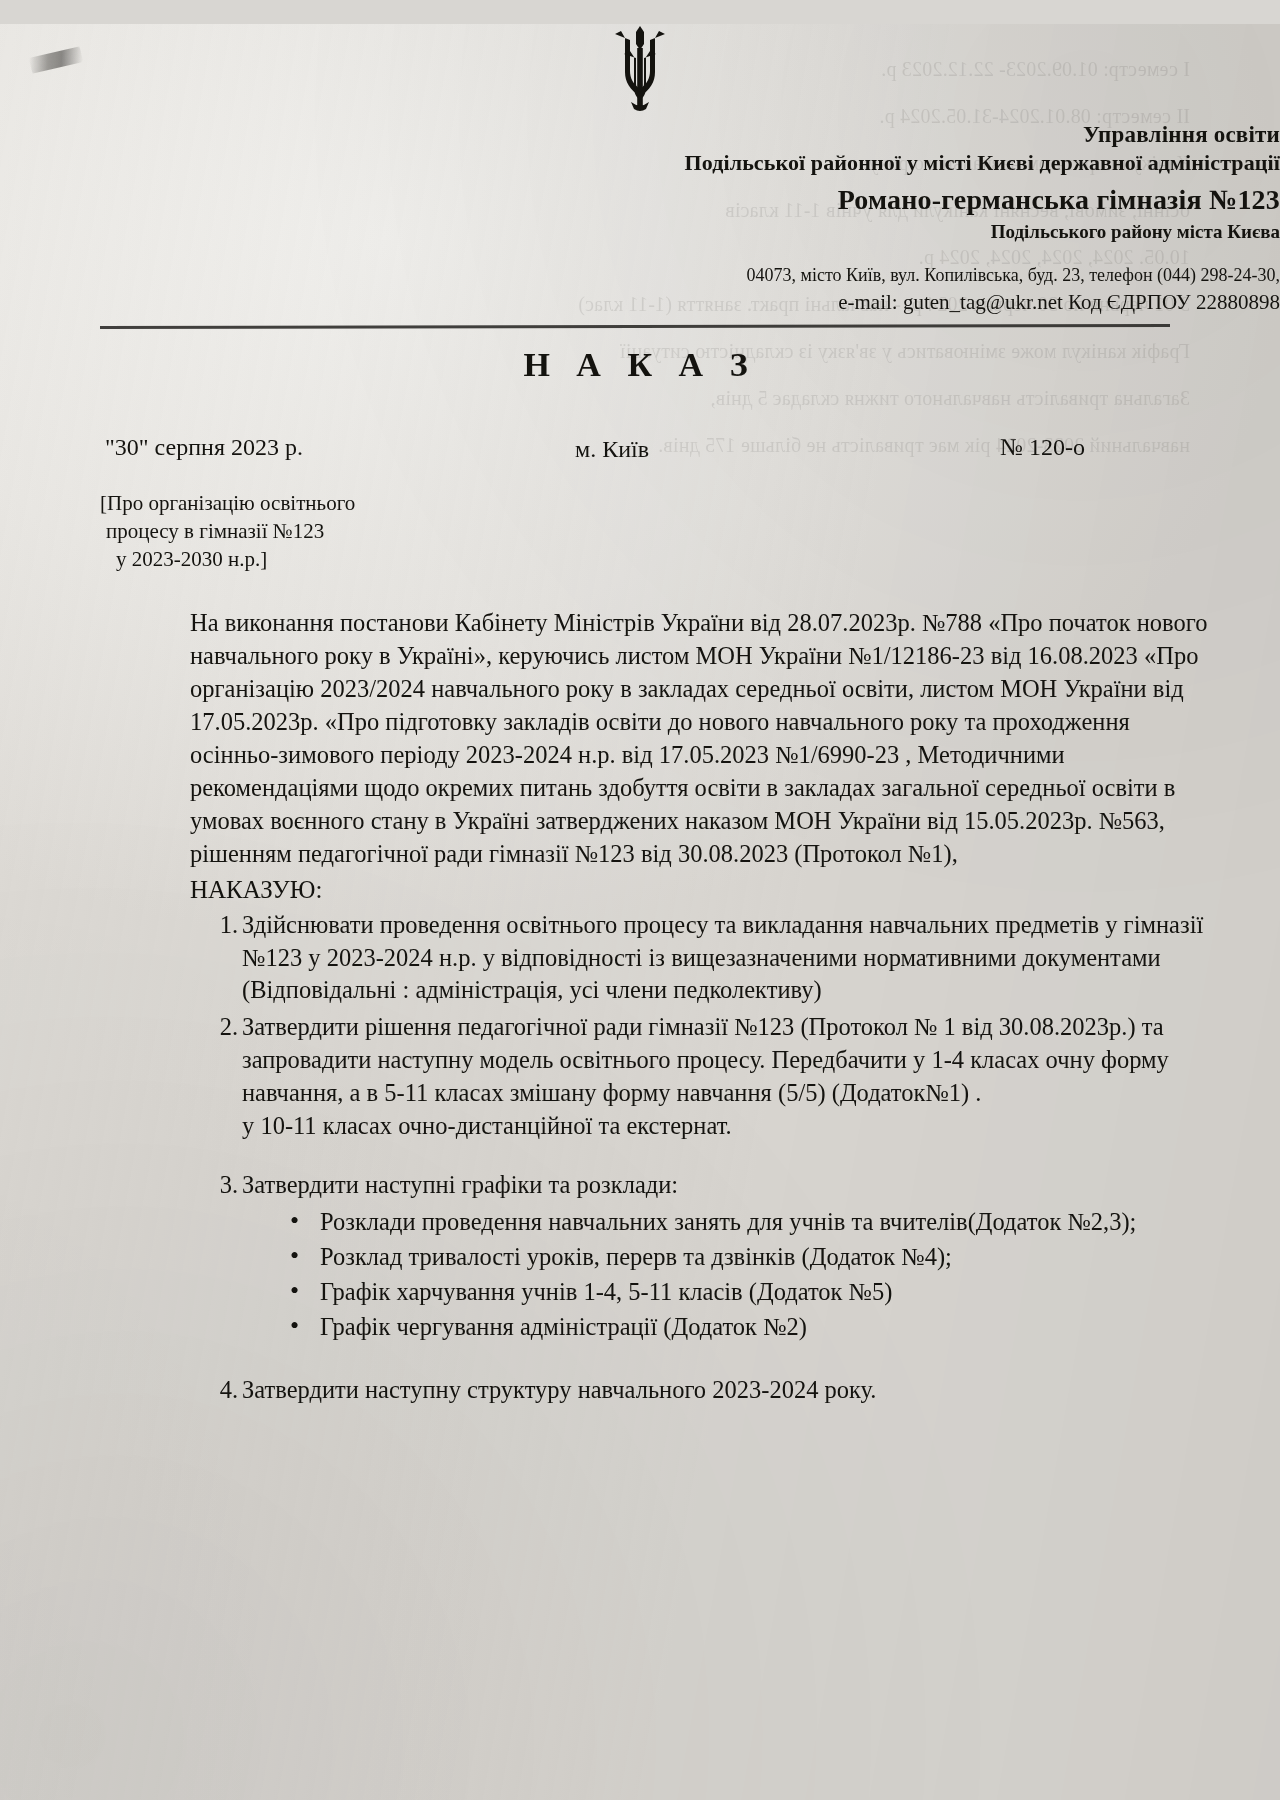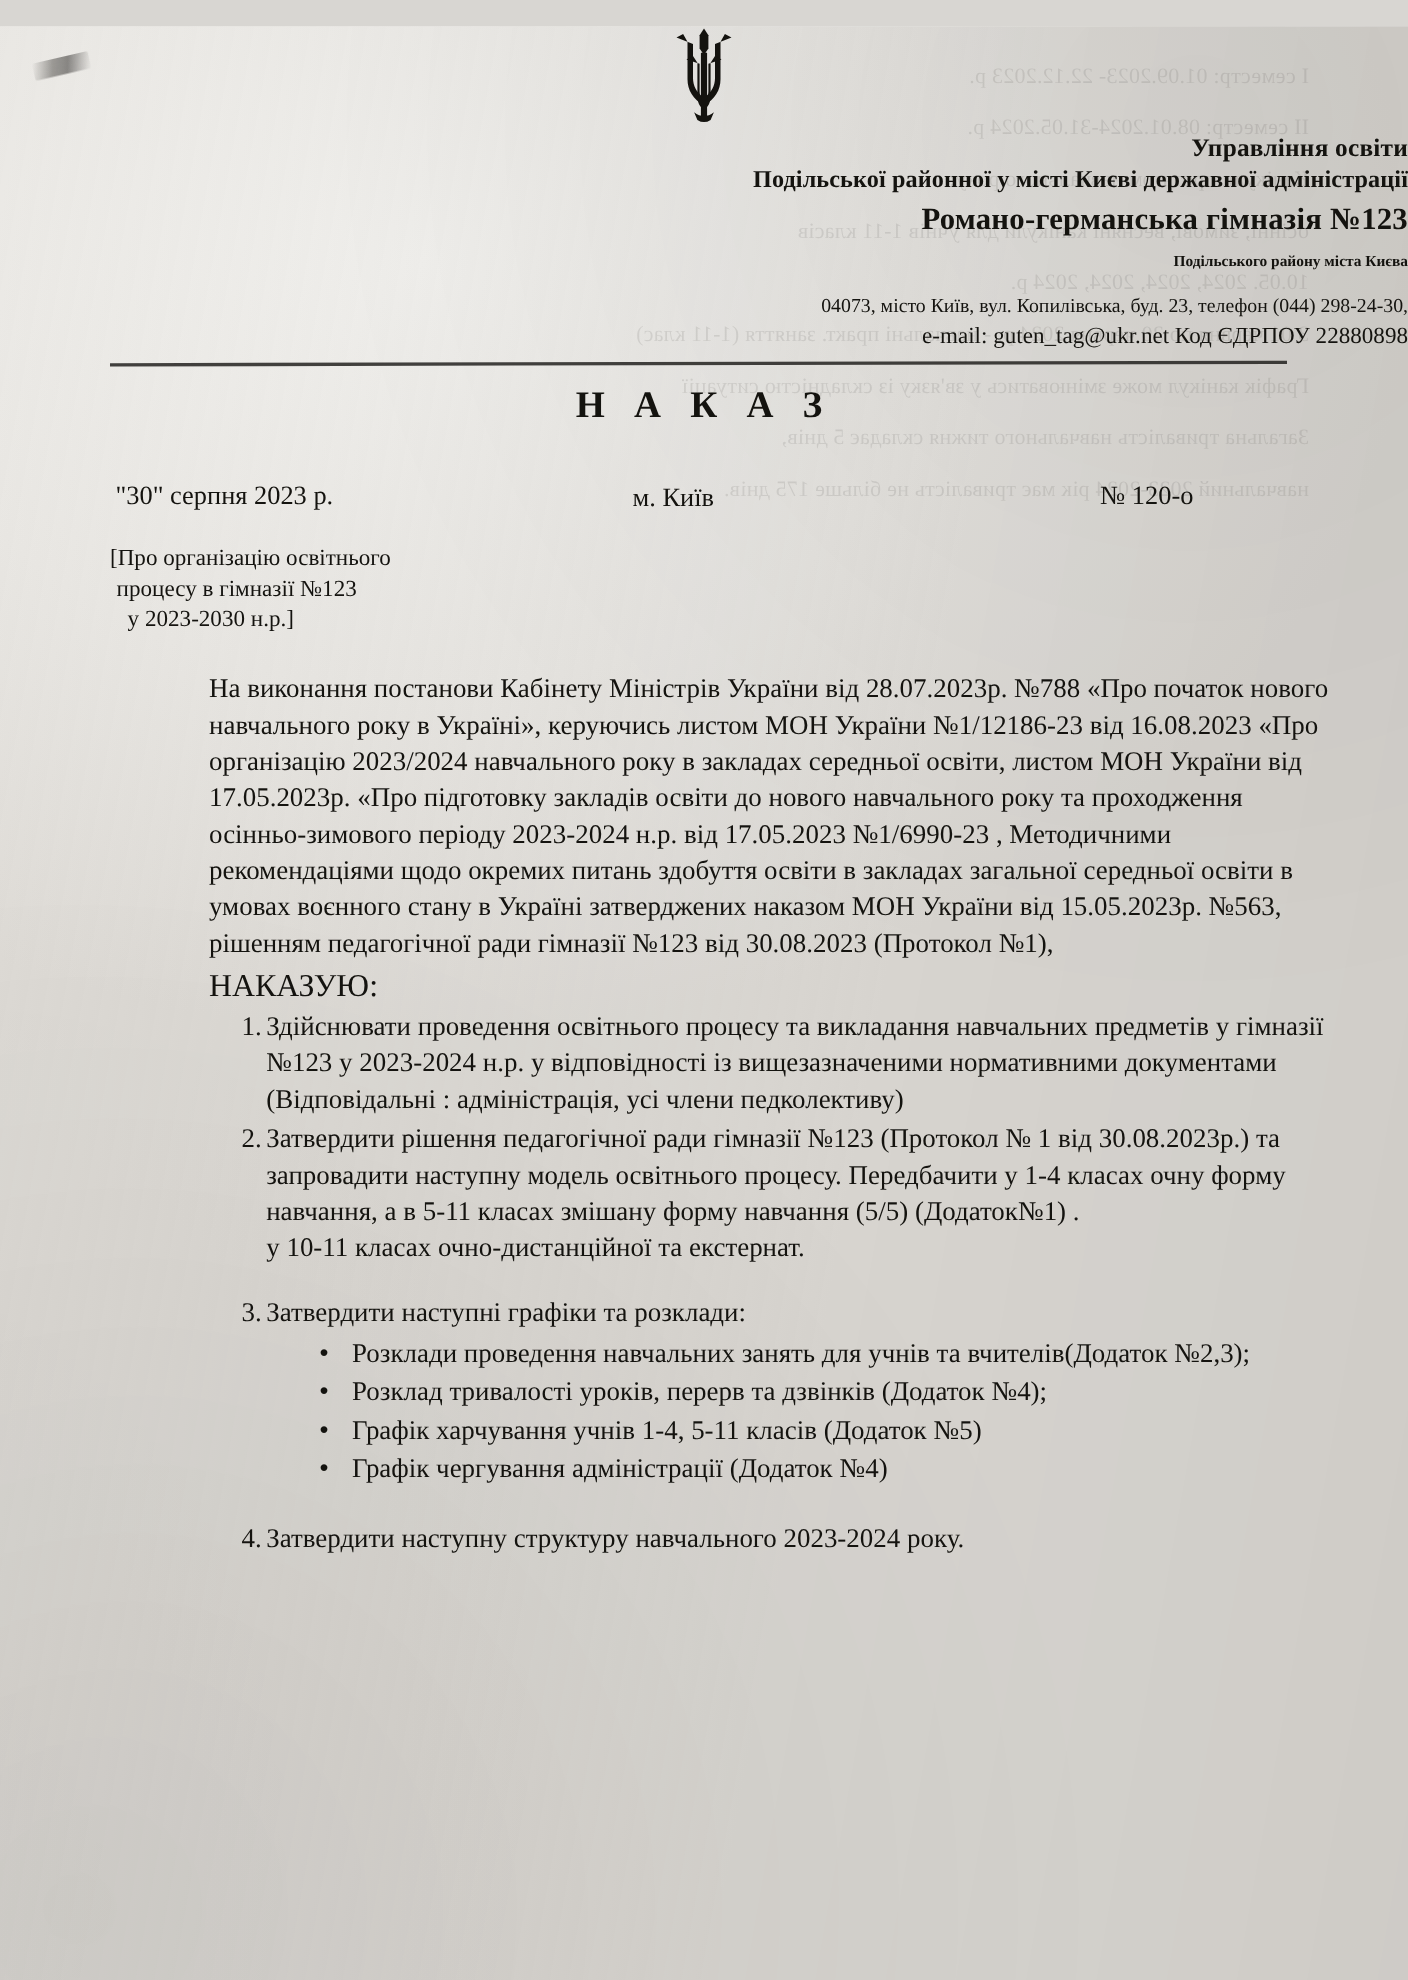--- a/index.html
+++ b/index.html
@@ -97,23 +97,23 @@
     font-weight: bold;
     letter-spacing: 0.1px;
   }
   .hdr .l3 {
     font-size: 28px;
     font-weight: bold;
     margin-top: 5px;
     letter-spacing: 0.2px;
   }
   .hdr .l4 {
-    font-size: 14px;
-    font-weight: bold;
-    margin-top: 12px;
+    font-size: 19px;
+    font-weight: bold;
+    margin-top: 2px;
   }
   .hdr .l5 {
     font-size: 18px;
     margin-top: 20px;
     font-weight: normal;
   }
   .hdr .l6 {
     font-size: 21px;
     margin-top: 2px;
   }
@@ -162,21 +162,21 @@
     font-size: 24.5px;
     line-height: 1.345;
     text-align: left;
   }
   .body p.intro {
     margin: 0;
     text-indent: 0;
   }
 
   .nakazuyu {
-    font-size: 29px;
+    font-size: 25px;
     margin-top: 2px;
   }
 
   ol.items {
     list-style: none;
     margin: 2px 0 0 0;
     padding: 0;
   }
   ol.items > li {
     position: relative;
@@ -306,21 +306,21 @@
             <li>
                 <span class="cont">Розклади проведення навчальних занять для учнів та вчителів(Додаток №2,3);</span>
               </li>
             <li>
                 <span class="cont">Розклад тривалості уроків, перерв та дзвінків (Додаток №4);</span>
               </li>
             <li>
                 <span class="cont">Графік харчування учнів 1-4, 5-11 класів (Додаток №5)</span>
               </li>
             <li>
-                <span class="cont">Графік чергування адміністрації (Додаток №4)</span>
+                <span class="cont">Графік чергування адміністрації (Додаток №2)</span>
               </li>
           </ul>
         </li>
 
         <div class="gap"></div>
 
         <li class="item4">
           <span class="num">4.</span>
           <span class="txt">Затвердити наступну структуру навчального 2023-2024 року.</span>
         </li>

